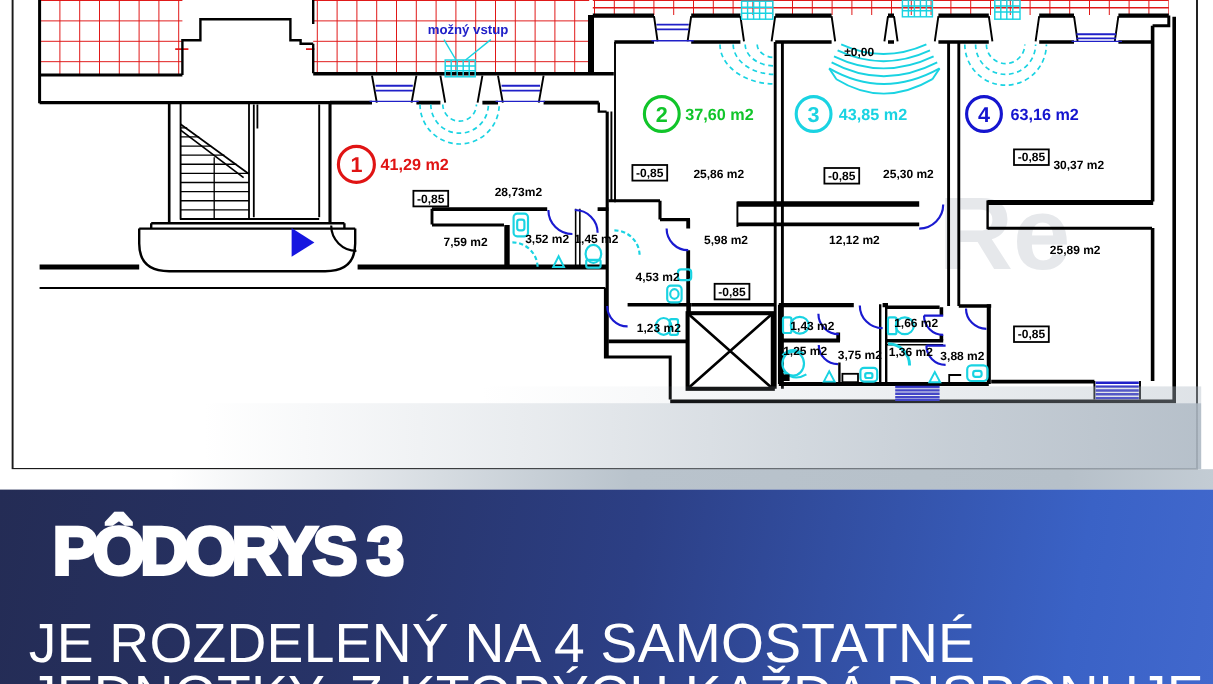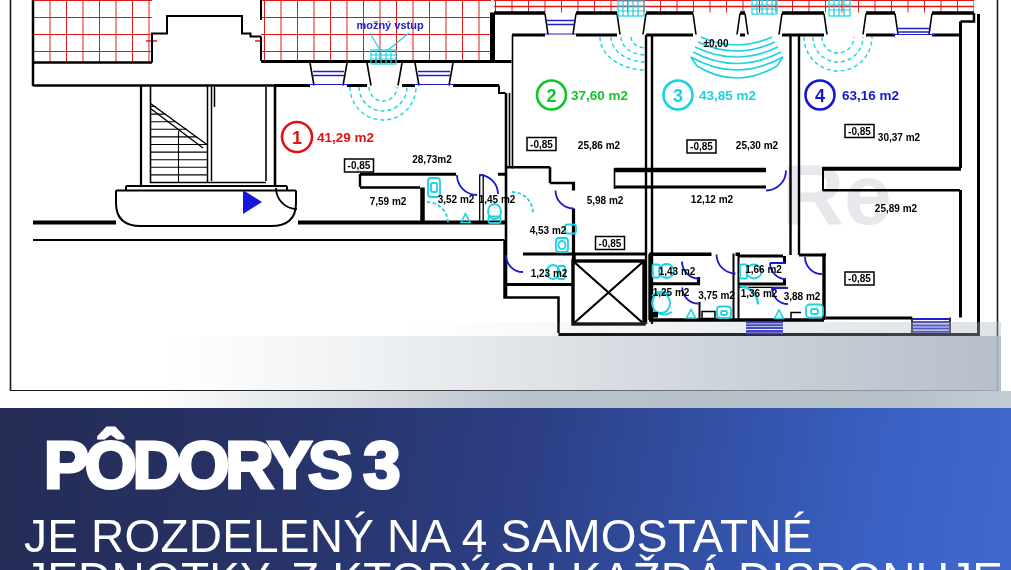--- a/index.html
+++ b/index.html
@@ -3,21 +3,21 @@
 <meta charset="utf-8">
 <style>
   html,body{margin:0;padding:0;background:#fff;}
   body{width:1011px;height:570px;overflow:hidden;position:relative;font-family:"Liberation Sans", sans-serif;}
   #plan{position:absolute;left:0;top:0;width:1011px;height:408px;}
   #strip{position:absolute;left:0;top:391px;width:1011px;height:17px;
     background:linear-gradient(to right,#ffffff 0%,#ffffff 14%,#b9c3cc 52%,#b6c0c9 88%,#c3ccd4 100%);}
   #banner{position:absolute;left:0;top:408px;width:1011px;height:162px;
     background:linear-gradient(99deg,#242c55 0%,#273367 28%,#2c3f85 52%,#3a62c6 88%,#4168cd 100%);
     color:#fff;}
-  #banner h1{margin:0;position:absolute;left:44px;top:408px;font-size:67px;font-weight:bold;letter-spacing:-4px;-webkit-text-stroke:3.2px #fff;}
+  #banner h1{margin:0;position:absolute;left:44px;top:408px;font-size:56px;font-weight:bold;letter-spacing:-4px;-webkit-text-stroke:3.2px #fff;}
   #banner .sub{position:absolute;left:24px;top:107px;font-size:46px;font-weight:normal;letter-spacing:0.2px;line-height:43px;white-space:nowrap;}
 </style>
 </head>
 <body>
 
 <svg id="plan" viewBox="0 0 1011 408">
   <defs>
     <pattern id="rg" width="16.5" height="17" patternUnits="userSpaceOnUse">
       <path d="M0,0.5 H16.5 M0.5,0 V17" stroke="#e01616" stroke-width="1.1" fill="none" shape-rendering="crispEdges"></path>
     </pattern>

